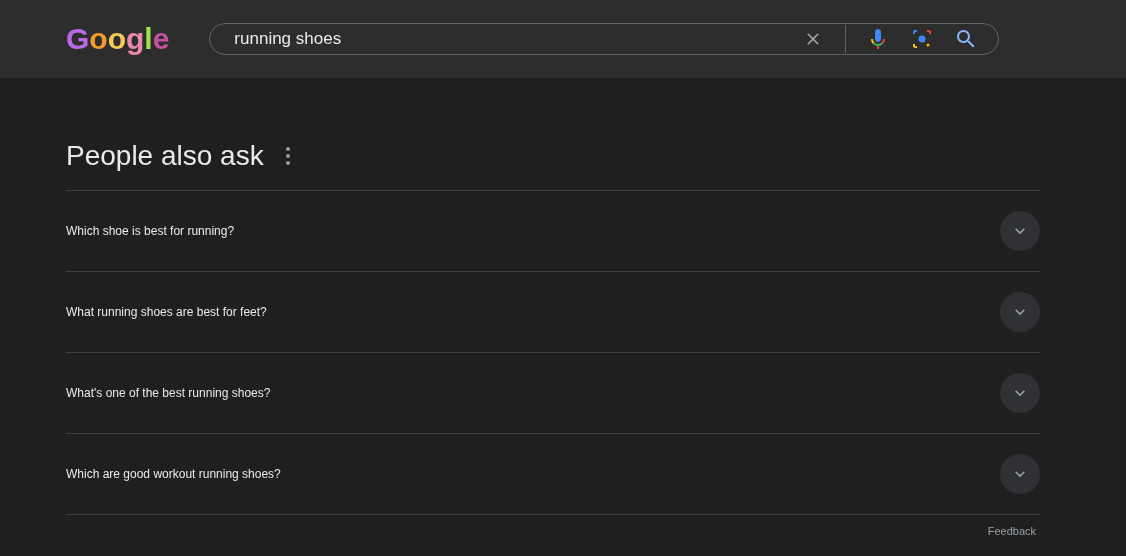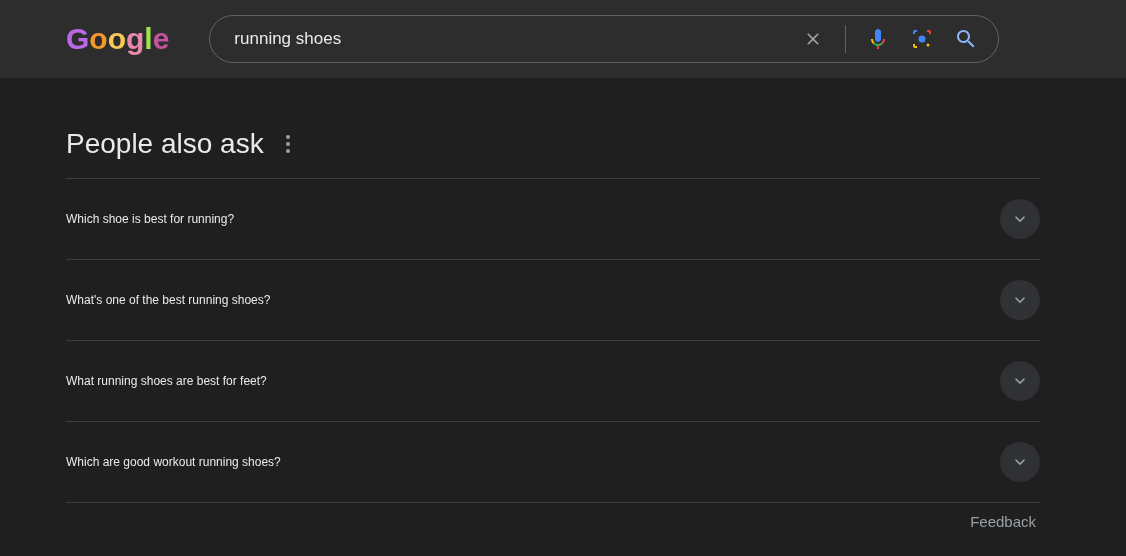--- a/index.html
+++ b/index.html
@@ -29,21 +29,21 @@
       align-items: center;
     }
     .logo span:nth-child(1) { color: #b968e8; }
     .logo span:nth-child(2) { color: #f29a2e; }
     .logo span:nth-child(3) { color: #f8c859; }
     .logo span:nth-child(4) { color: #e888ac; }
     .logo span:nth-child(5) { color: #9de24f; }
     .logo span:nth-child(6) { color: #c6519e; }
     .search-container {
       flex: 0 0 790px;
-      height: 48px;
+      height: 32px;
       background: #2d2d2d;
       border: 1px solid #5f6368;
       border-radius: 24px;
       display: flex;
       align-items: center;
       padding: 0 20px 0 24px;
     }
     .search-input {
       flex: 1;
       background: transparent;
@@ -72,20 +72,21 @@
     }
     .content {
       padding: 50px 0 0 66px;
       max-width: 1040px;
     }
     .paa-header {
       display: flex;
       align-items: center;
       gap: 18px;
       margin-bottom: 18px;
+      margin-top: 12px;
     }
     .paa-title {
       color: #e8eaed;
       font-size: 28px;
       font-weight: 400;
       font-family: 'Google Sans', Arial, sans-serif;
     }
     .more-icon {
       display: flex;
       flex-direction: column;
@@ -120,21 +121,21 @@
       height: 40px;
       border-radius: 50%;
       background: #303134;
       display: flex;
       align-items: center;
       justify-content: center;
     }
     .feedback {
       text-align: right;
       color: #9aa0a6;
-      font-size: 15px;
+      font-size: 11px;
       margin-top: 10px;
       padding-right: 4px;
       cursor: pointer;
     }
   </style>
 </head>
 <body>
 
 <div class="header">
   <div class="logo">
@@ -193,29 +194,29 @@
   <div class="questions">
     <div class="question-row">
       <div class="question-text">Which shoe is best for running?</div>
       <div class="chevron-circle">
         <svg width="20" height="20" viewBox="0 0 24 24">
             <path fill="#9aa0a6" d="M7.41 8.59L12 13.17l4.59-4.58L18 10l-6 6-6-6 1.41-1.41z"></path>
           </svg>
       </div>
     </div>
     <div class="question-row">
+      <div class="question-text">What running shoes are best for feet?</div>
+      <div class="chevron-circle">
+        <svg width="20" height="20" viewBox="0 0 24 24">
+            <path fill="#9aa0a6" d="M7.41 8.59L12 13.17l4.59-4.58L18 10l-6 6-6-6 1.41-1.41z"></path>
+          </svg>
+      </div>
+    </div>
+    <div class="question-row">
       <div class="question-text">What's one of the best running shoes?</div>
-      <div class="chevron-circle">
-        <svg width="20" height="20" viewBox="0 0 24 24">
-            <path fill="#9aa0a6" d="M7.41 8.59L12 13.17l4.59-4.58L18 10l-6 6-6-6 1.41-1.41z"></path>
-          </svg>
-      </div>
-    </div>
-    <div class="question-row">
-      <div class="question-text">What running shoes are best for feet?</div>
       <div class="chevron-circle">
         <svg width="20" height="20" viewBox="0 0 24 24">
             <path fill="#9aa0a6" d="M7.41 8.59L12 13.17l4.59-4.58L18 10l-6 6-6-6 1.41-1.41z"></path>
           </svg>
       </div>
     </div>
     <div class="question-row">
       <div class="question-text">Which are good workout running shoes?</div>
       <div class="chevron-circle">
         <svg width="20" height="20" viewBox="0 0 24 24">

